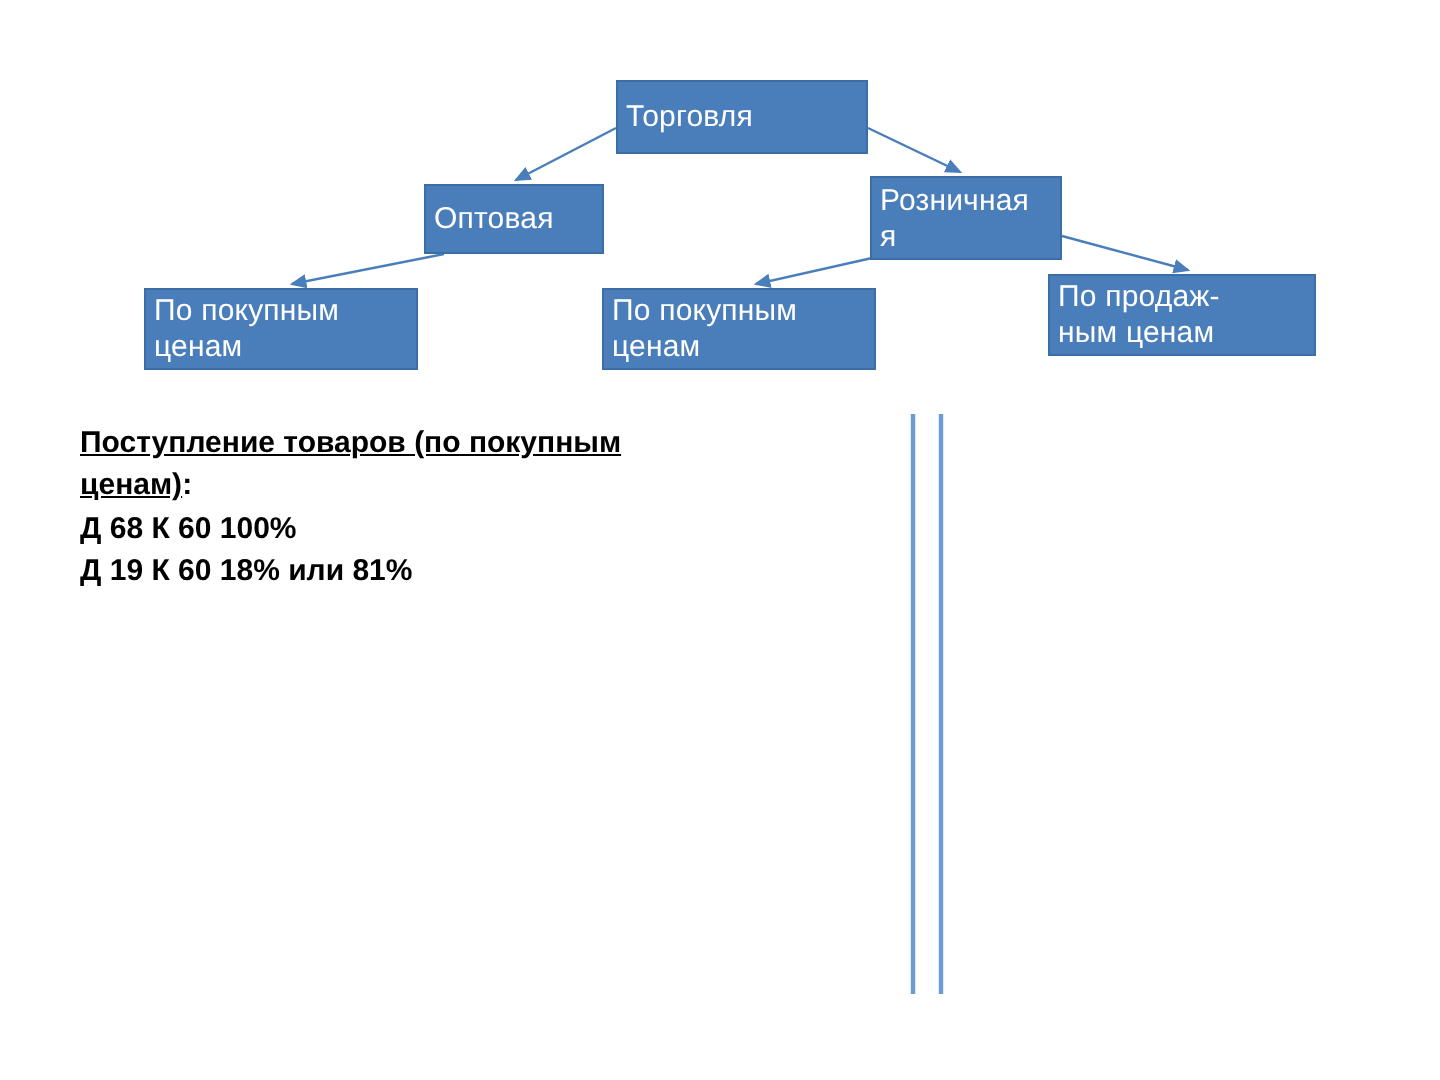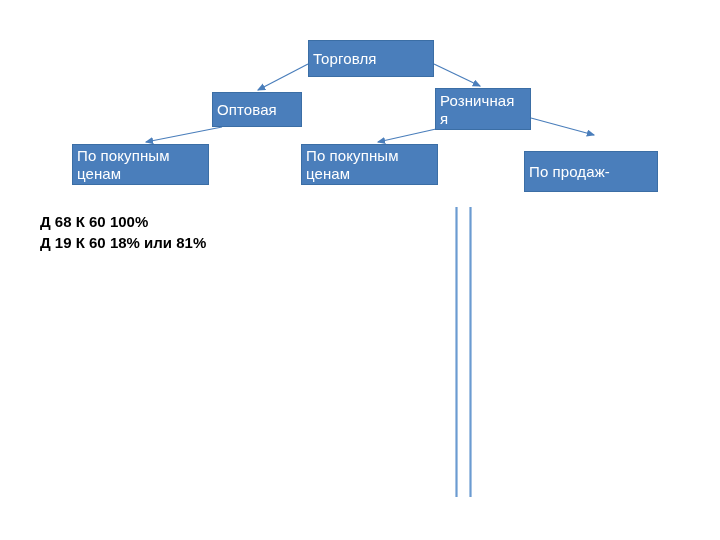--- a/index.html
+++ b/index.html
@@ -68,21 +68,21 @@
   }
   .node-pokupnym-1 {
     left: 72px;   top: 144px;
     width: 137px; height: 41px;
   }
   .node-pokupnym-2 {
     left: 301px;  top: 144px;
     width: 137px; height: 41px;
   }
   .node-prodazhnym {
-    left: 524px;  top: 151px;
+    left: 524px;  top: 137px;
     width: 134px; height: 41px;
   }
 
   
   #textblock {
     position: absolute;
     left: 40px;
     top: 211px;
     width: 320px;
     font-size: 15px;
@@ -146,21 +146,23 @@
   <div class="node node-pokupnym-2">
     <span>
       <span>По покупным</span>
       <span>ценам</span>
     </span>
   </div>
 
   <div class="node node-prodazhnym">
     <span>
       <span>По продаж-</span>
+      <span>ным ценам</span>
     </span>
   </div>
 
   <div id="textblock">
+    <div class="line wrapline"><span class="underline">Поступление товаров (по покупным</span> <span class="underline">ценам)</span><span>:</span></div>
     <div class="line">Д 68 К 60 100%</div>
     <div class="line">Д 19 К 60 18% или 81%</div>
   </div>
 
 </div>
 
 </body></html>

